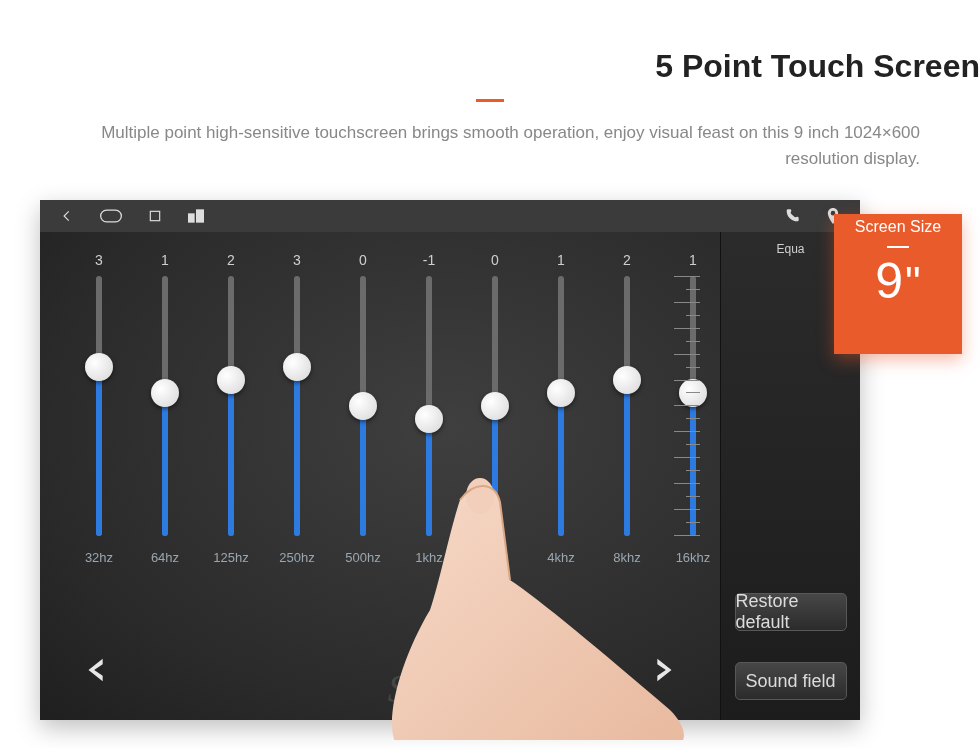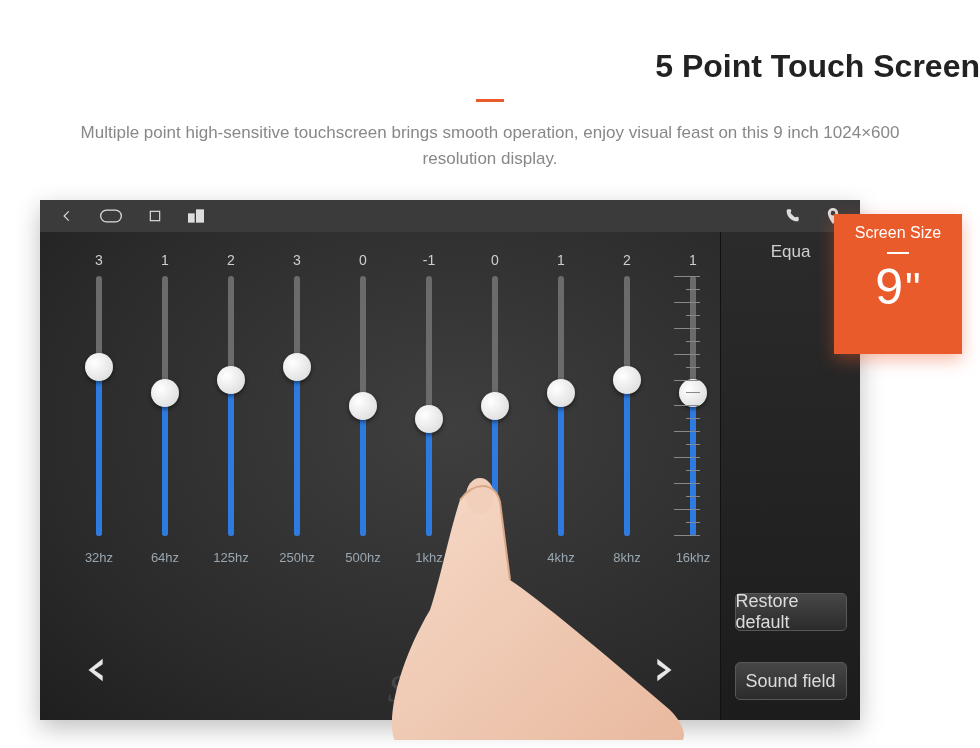--- a/index.html
+++ b/index.html
@@ -18,21 +18,21 @@
     color: #222;
     margin-top: 48px;
   }
   .hero-divider {
     width: 28px;
     height: 3px;
     background: #ea5b2c;
     margin: 14px auto 0;
   }
   .hero-subtitle {
-    text-align: center;
+    text-align: right;
     font-size: 17px;
     color: #888;
     margin: 18px 60px 0;
     line-height: 1.5;
   }
   .device-frame {
     position: absolute;
     left: 40px;
     top: 200px;
     width: 820px;
@@ -129,21 +129,21 @@
     height: 100%;
     background: linear-gradient(#2b2b2b,#1c1c1c);
     border-left: 1px solid #111;
     display: flex;
     flex-direction: column;
     align-items: center;
     padding-top: 10px;
   }
   .side-label {
     color: #cfcfcf;
-    font-size: 17px;
+    font-size: 12px;
     margin-bottom: 6px;
   }
   .side-btn {
     margin-top: auto;
     margin-bottom: 14px;
     width: 112px;
     height: 38px;
     background: linear-gradient(#474747,#2b2b2b);
     border: 1px solid #585858;
     border-radius: 5px;
@@ -200,21 +200,21 @@
     position: absolute;
     right: 18px;
     top: 214px;
     width: 128px;
     height: 140px;
     background: #ea5b2c;
     color: #fff;
     display: flex;
     flex-direction: column;
     align-items: center;
-    padding: 10px 0 0;
+    padding: 4px 0 0;
     box-shadow: 0 6px 16px rgba(234,91,44,.4);
   }
   .badge-title { font-size: 16px; }
   .badge-divider { width: 22px; height: 2px; background: #fff; margin: 10px 0 8px; }
   .badge-value { font-size: 50px; font-weight: 400; line-height: 1; }
   .badge-value .unit { font-size: 44px; margin-left: 2px; }
   
   .finger {
     position: absolute;
     left: 300px;

